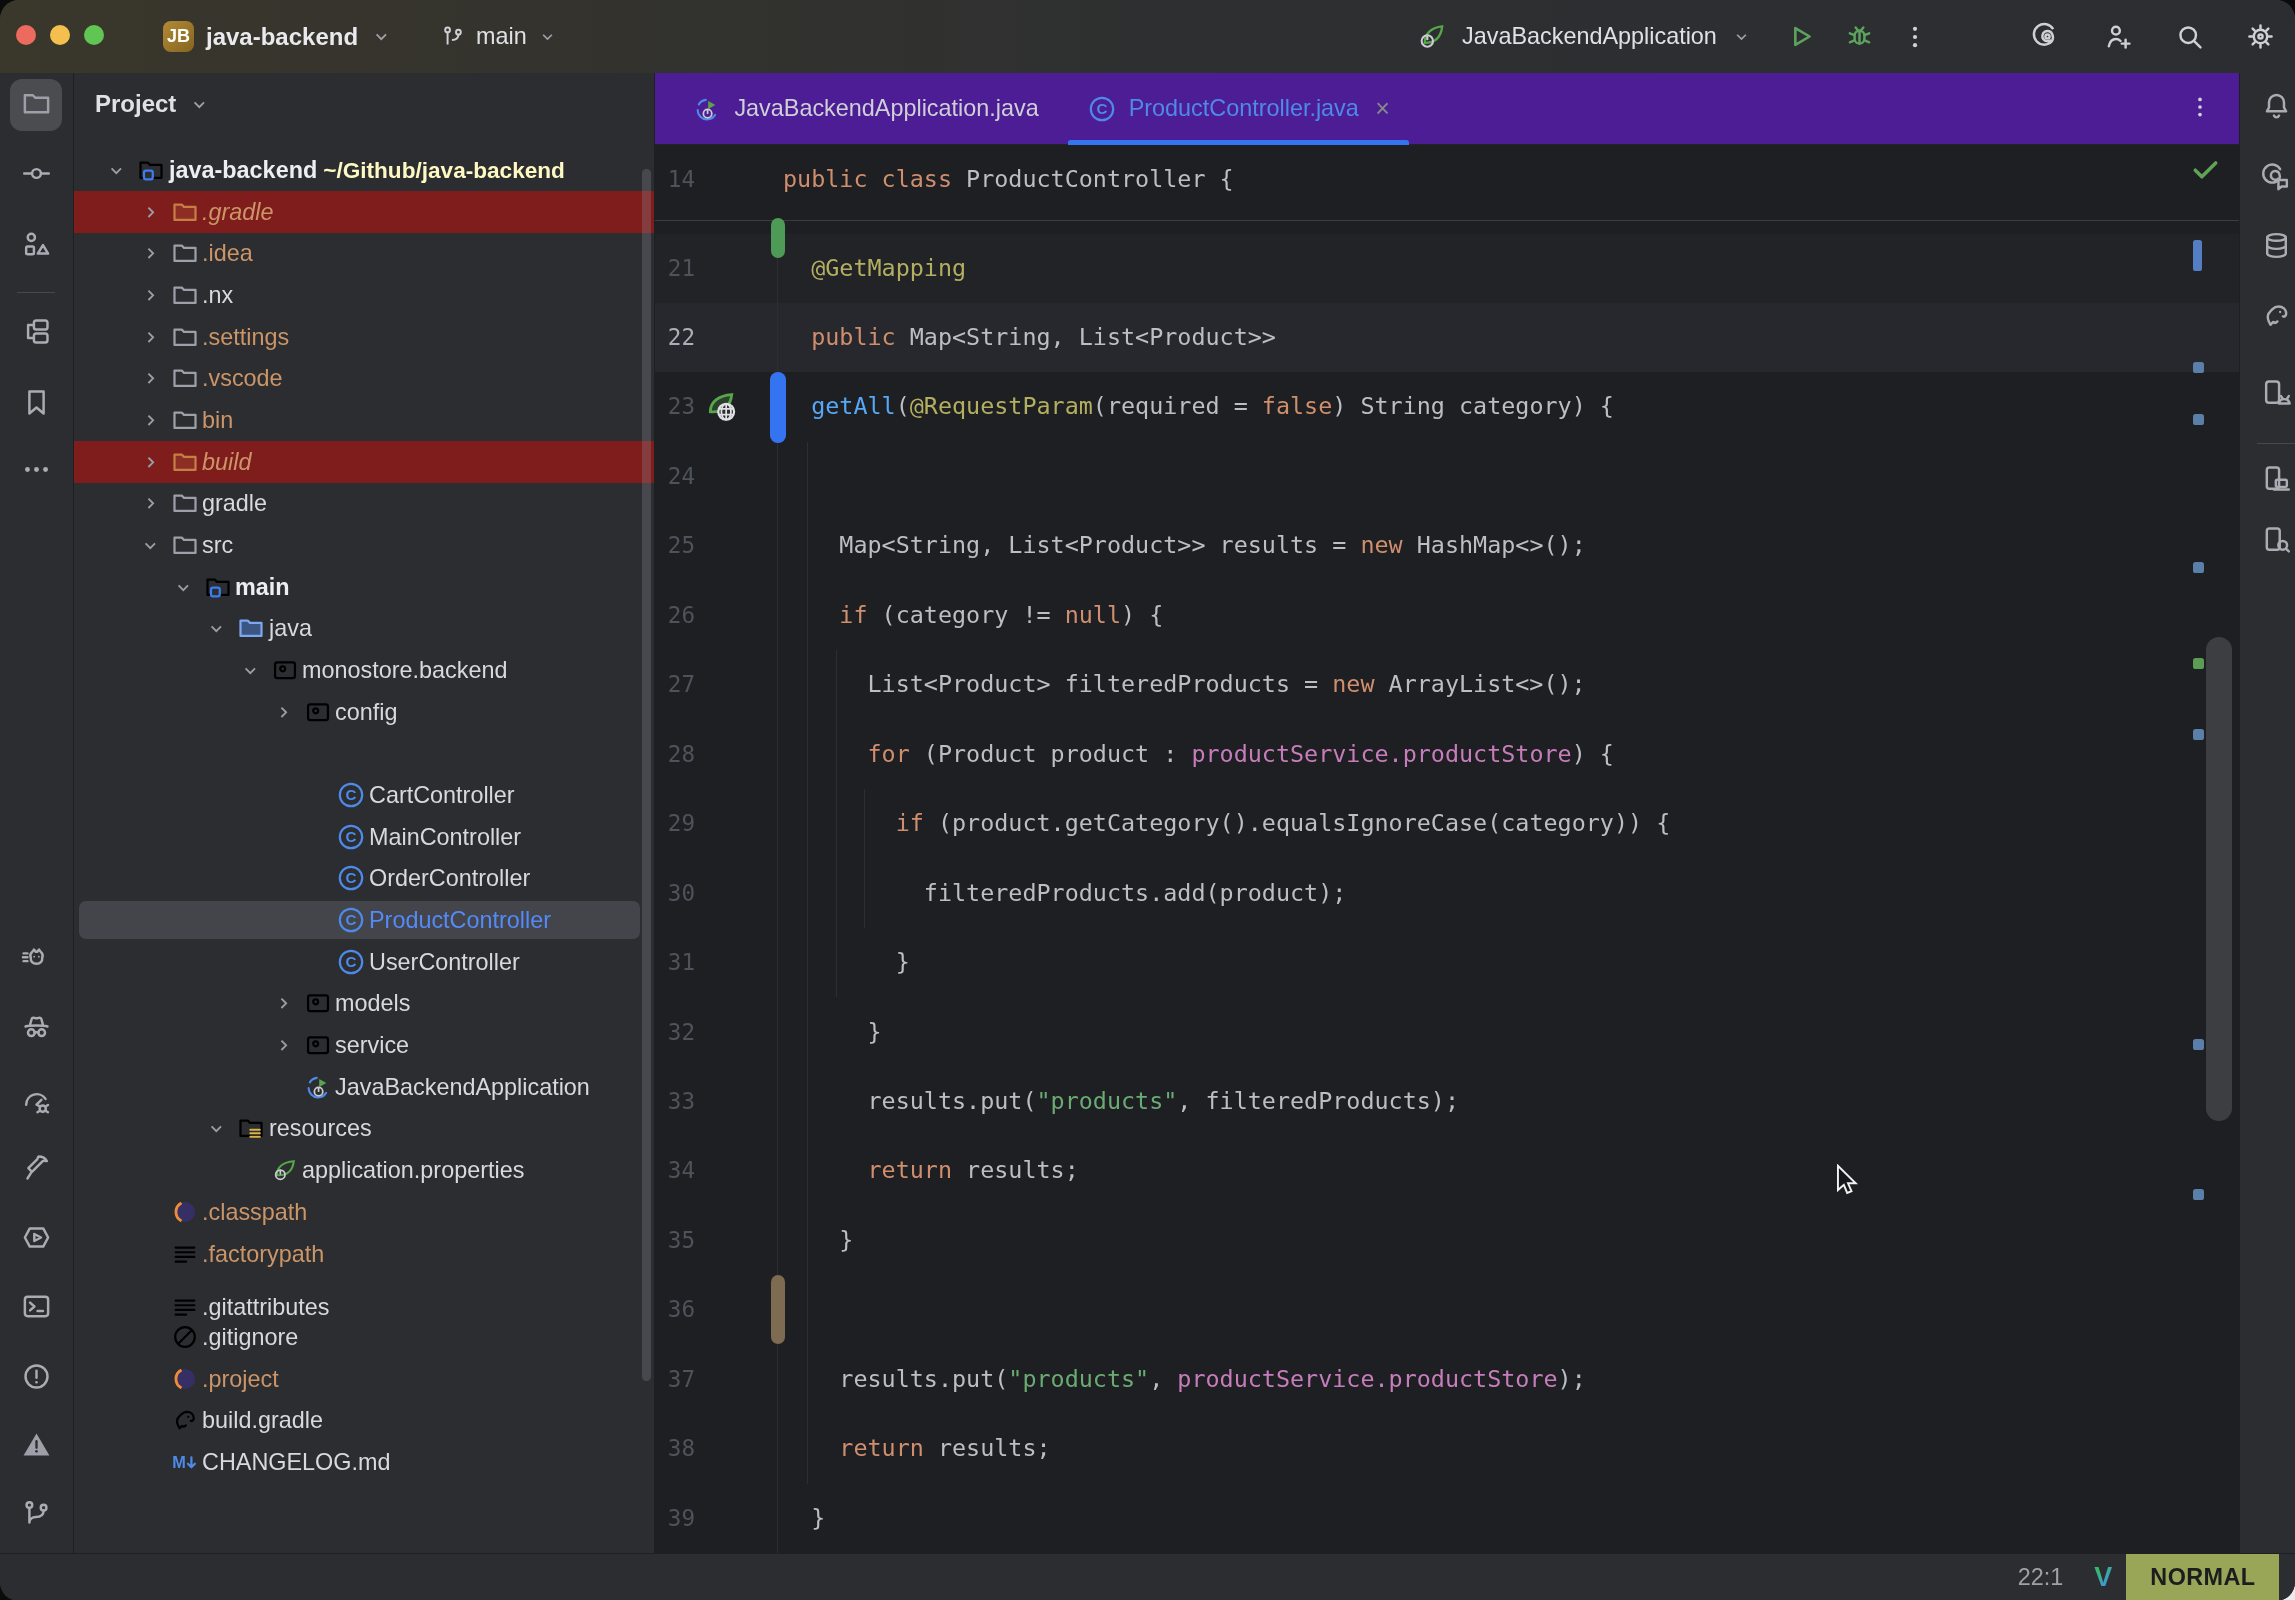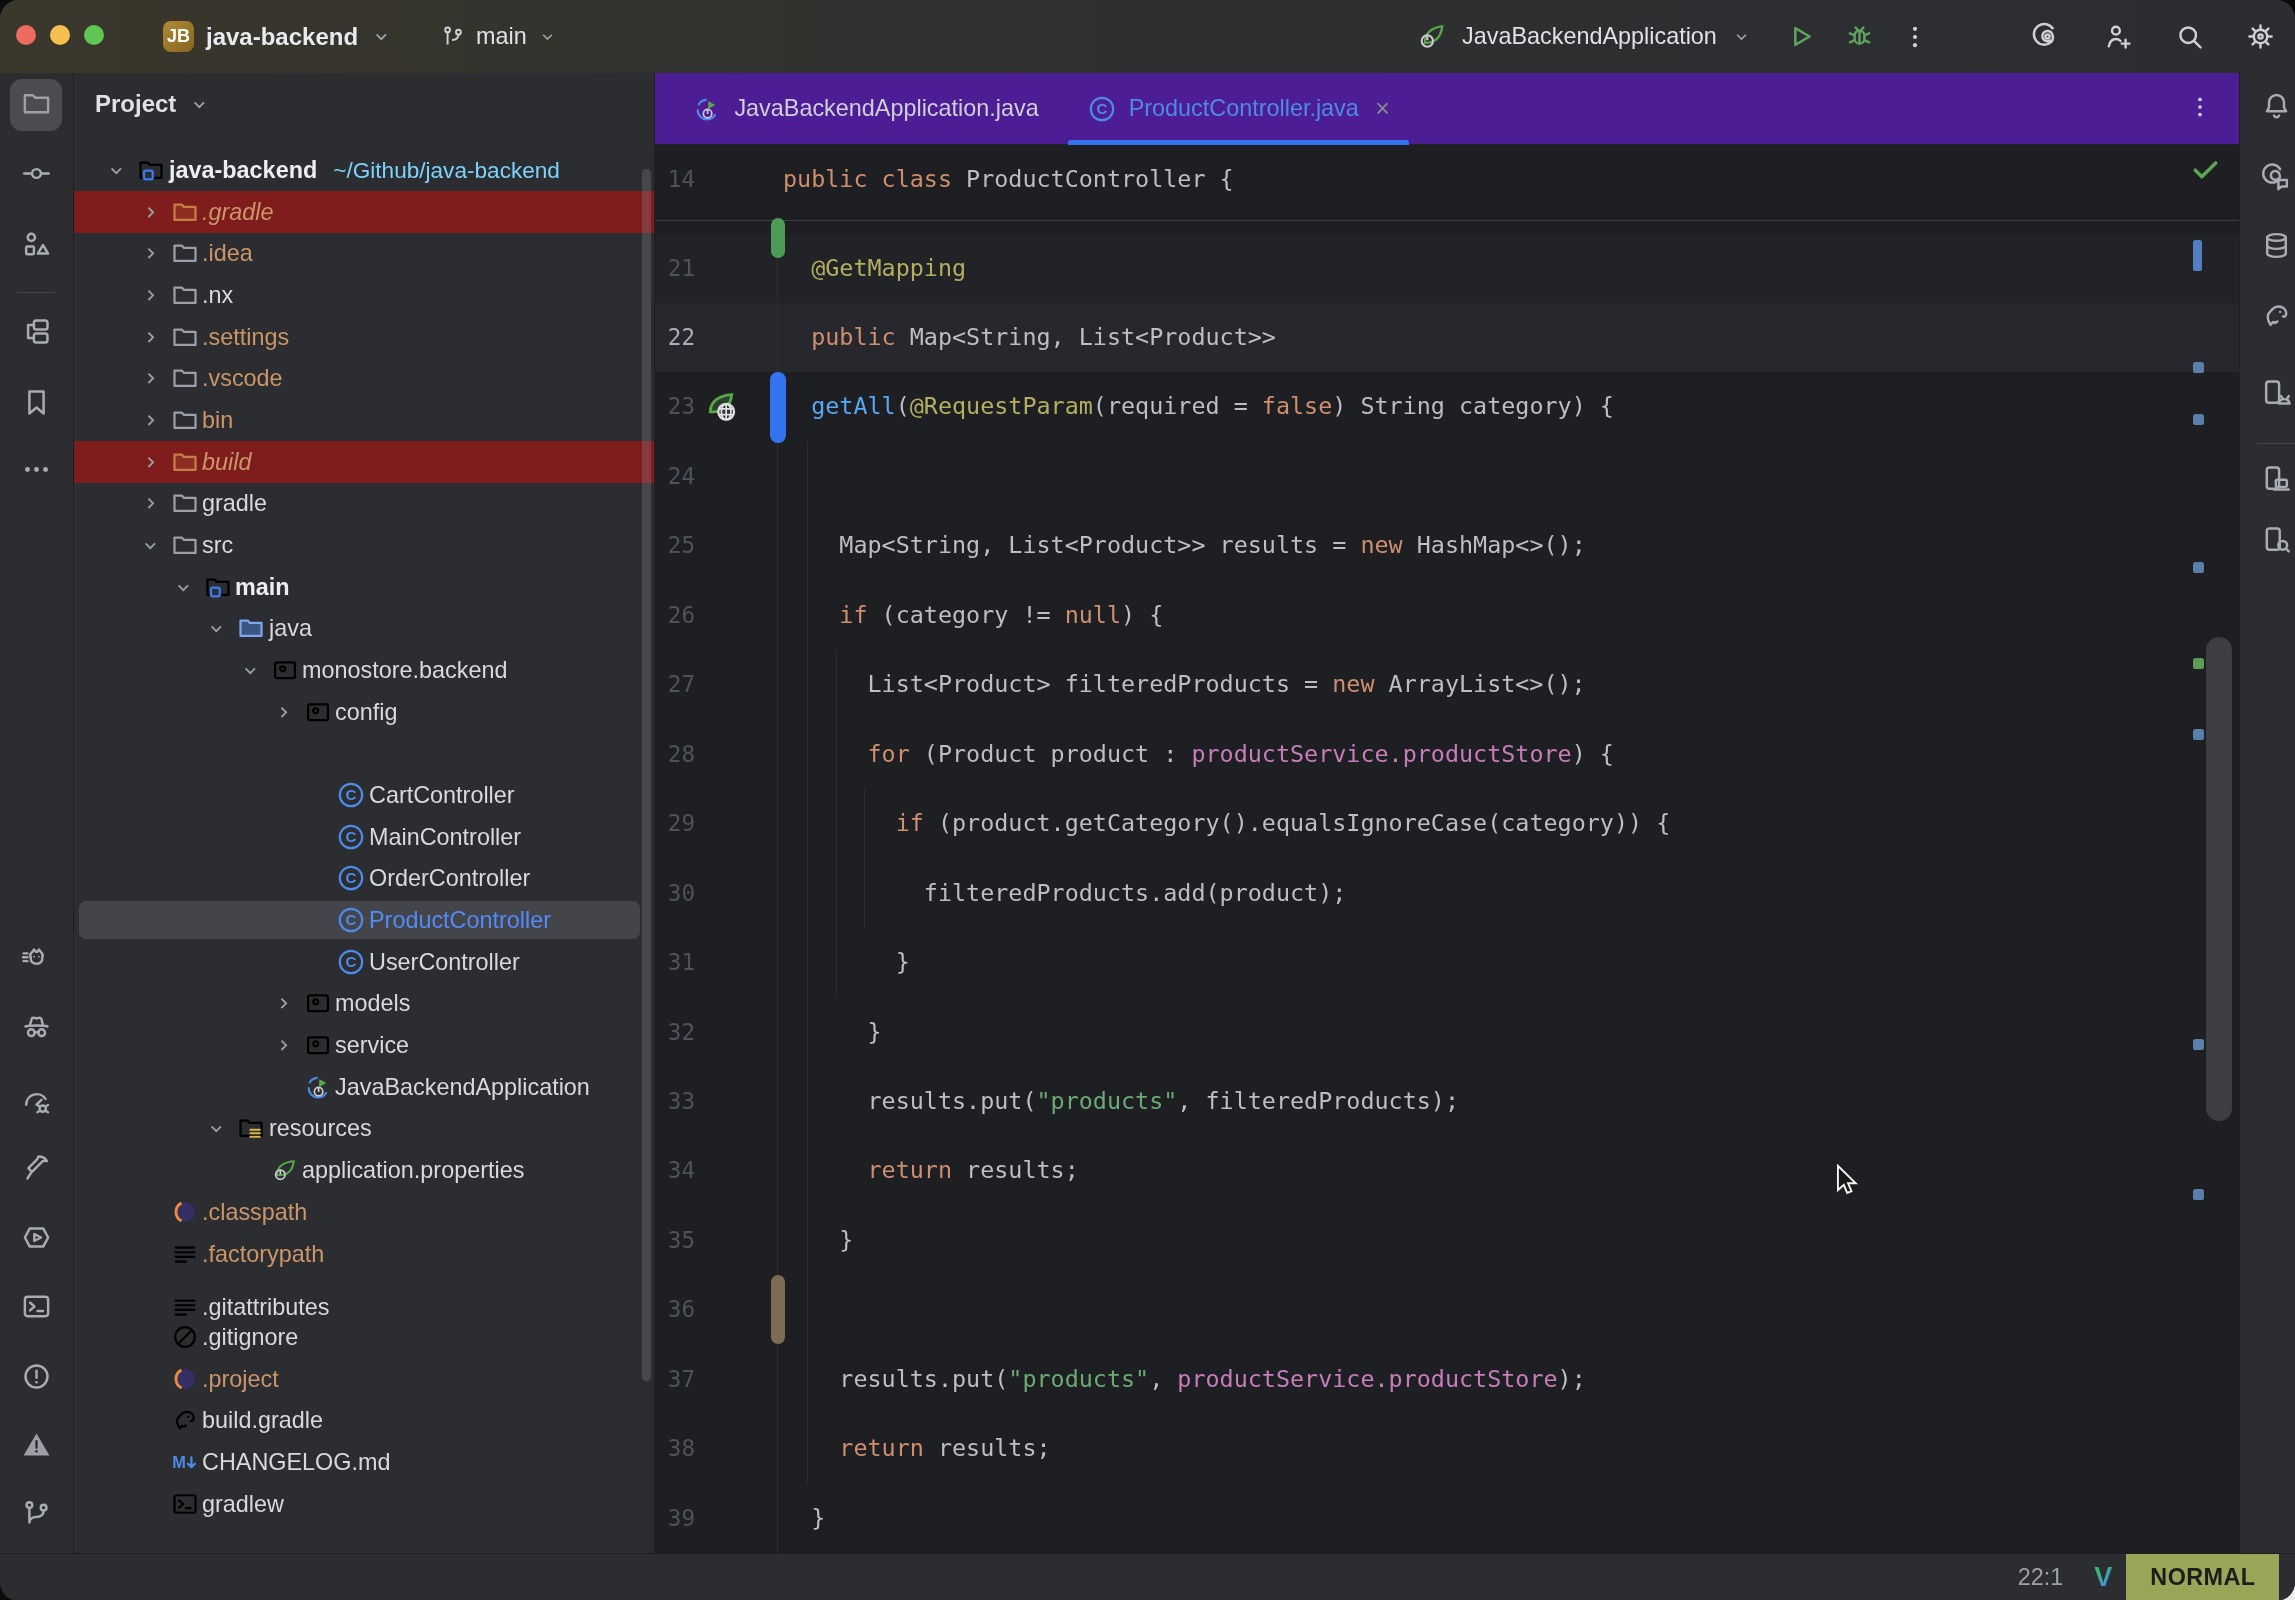--- a/index.html
+++ b/index.html
@@ -41,21 +41,21 @@
   .proj-h{position:absolute;top:17.4px;left:21px;display:flex;align-items:center;gap:12px;
     color:#dfe1e5;font-size:24px;font-weight:700;}
   .tree{position:absolute;top:76px;left:0;right:0;bottom:0;overflow:hidden;}
   .trow{position:absolute;left:0;right:0;height:42px;}
   .trow.hl-exc{background:#7f1d1d;font-style:italic;}
   .trow.sel::before{content:'';position:absolute;left:5.2px;right:14px;top:1.7px;bottom:1.7px;background:#43454a;border-radius:7px;}
   .trow .tchev{position:absolute;top:9.6px;width:22.6px;height:22.6px;color:#9a9ea6;}
   .trow .tico{position:absolute;top:7px;width:28px;height:28px;}
   .trow .tico svg{width:28px;height:28px;}
   .trow .tlab{position:absolute;top:0;line-height:42px;font-size:23.4px;color:#d7d9de;white-space:nowrap;z-index:1;}
-  .trow .tsuf{color:#7dd3fc;font-size:22.6px;margin-left:16px;font-weight:400;}
+  .trow .tsuf{color:#fef9c3;font-size:22.6px;margin-left:6px;font-weight:700;}
   .trow.exc .tlab{color:#cb9568;}
   .trow.sel .tlab{color:#548af7;}
   .trow.bold .tlab{font-weight:700;color:#eceef2;}
   .proj-sb{position:absolute;right:3.5px;top:96px;width:8.7px;height:1212px;border-radius:4.3px;background:rgba(150,155,165,.25);}
 
   
   .editor{width:1584px;flex:none;display:flex;flex-direction:column;background:#1e1f22;position:relative;}
   .tabs{height:71px;background:#4c1d95;display:flex;align-items:stretch;padding-left:17.4px;
     border-bottom:0.9px solid #232428;position:relative;flex:none;}
   .tab{display:flex;align-items:center;gap:13px;padding:0 21px;font-size:23.4px;color:#ced0d6;position:relative;}
@@ -547,27 +547,20 @@
                   <circle cx="14.8" cy="9.3" r=".9" fill="currentColor" stroke="none"></circle>
                 </svg></span>
               <span class="tlab" style="left: 128px;">build.gradle</span>
             </div>
             <div class="trow" style="top: 1292px;">
               <span class="tico" style="left: 97px;"><svg viewBox="0 0 24 24" fill="none">
                   <text x="1" y="17" font-size="14" font-weight="bold" fill="#4e8ae8" font-family="Liberation Sans,sans-serif">M</text>
                   <path d="M17.5 8v8M14.5 13.5l3 3 3-3" stroke="#4e8ae8" stroke-width="1.9" fill="none" stroke-linecap="round" stroke-linejoin="round"></path>
                 </svg></span>
               <span class="tlab" style="left: 128px;">CHANGELOG.md</span>
-            </div>
-            <div class="trow" style="top: 1334px;">
-              <span class="tico" style="left: 97px;"><svg viewBox="0 0 24 24" fill="none" stroke="currentColor" stroke-width="1.9" stroke-linecap="round" stroke-linejoin="round">
-                  <rect x="3" y="4.5" width="18" height="15" rx="2.2"></rect>
-                  <path d="M7 9l3.4 3L7 15M12.8 15.5H17"></path>
-                </svg></span>
-              <span class="tlab" style="left: 128px;">gradlew</span>
             </div>
           </div>
         <div class="proj-sb"></div>
       </div>
 
       <div class="editor">
         <div class="tabs" id="tabbar">
           <div class="tab">
               <span class="ticon"><svg viewBox="0 0 24 24" fill="none" stroke-linecap="round">
                   <path d="M4 13a8 8 0 0 0 8 8 8 8 0 0 0 7-4" stroke="#4e8ae8" stroke-width="1.8"></path>

